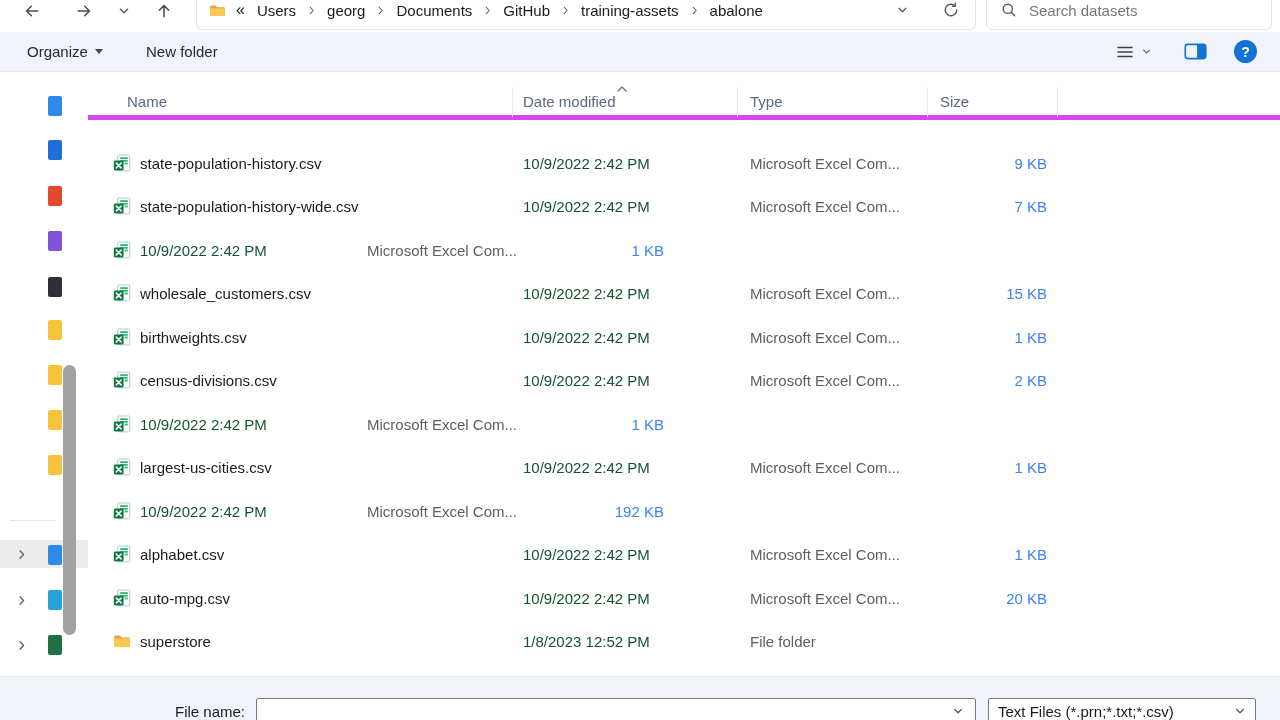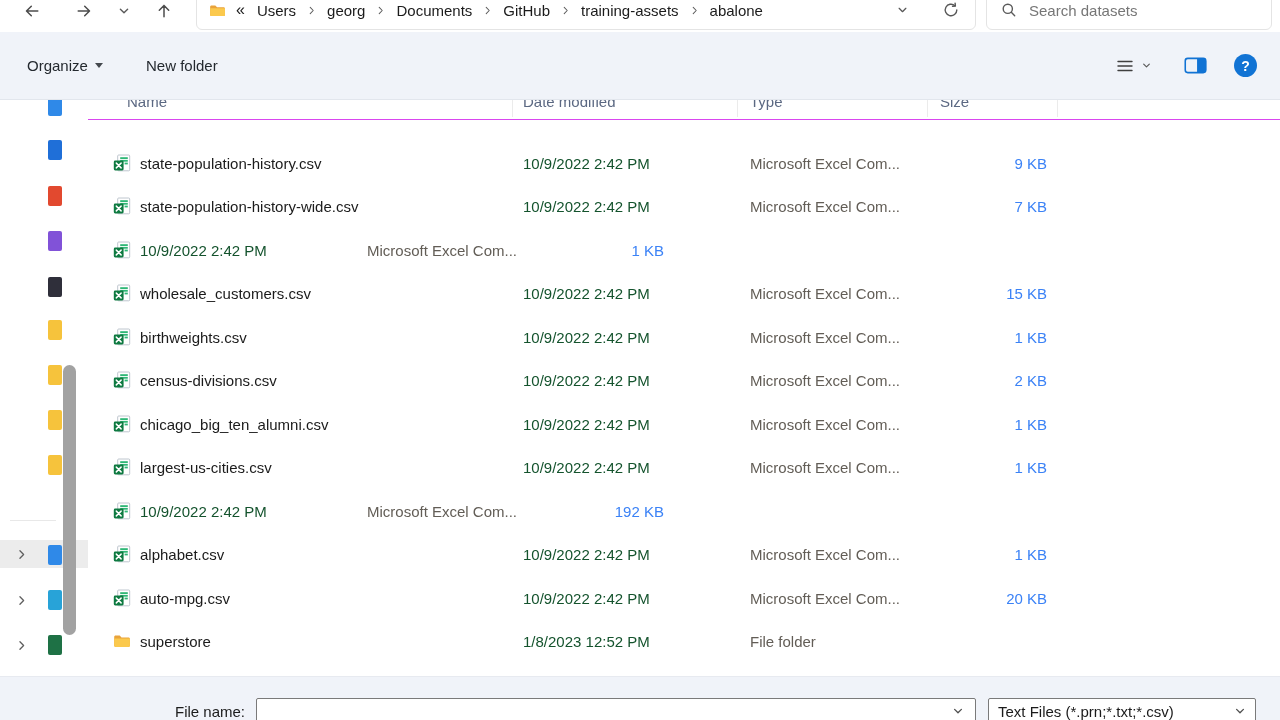--- a/index.html
+++ b/index.html
@@ -15,36 +15,36 @@
   .crumbs{display:flex;align-items:center;gap:11px;margin-left:12px;max-width:600px;overflow:hidden}
   .crumb{white-space:nowrap}
   .bc-sep{display:flex;align-items:center}
   .ab-dd{position:absolute;right:66px;top:50%;transform:translateY(-50%);display:flex}
   .ab-refresh{position:absolute;right:16px;top:50%;transform:translateY(-50%);display:flex}
   .search-box{position:absolute;left:986px;top:-10px;width:286px;height:40px;border:1px solid #e4e4e4;border-radius:6px;background:#fff;display:flex;align-items:center;padding-left:14px;gap:12px}
   .search-input{border:none;outline:none;font:inherit;color:#000000;background:transparent;width:210px}
   .search-input::placeholder{color:#767676}
 
   
-  .toolbar{position:absolute;left:0;top:32px;width:100%;height:68px;background:#f0f3f9;border-bottom:1px solid #e2e6ed;z-index:2}
+  .toolbar{position:absolute;left:0;top:32px;width:100%;height:40px;background:#f0f3f9;border-bottom:1px solid #e2e6ed;z-index:2}
   .tb-item{position:absolute;top:0;height:100%;display:flex;align-items:center;gap:7px;cursor:default;color:#24292f}
   .caret{width:0;height:0;border-left:4px solid transparent;border-right:4px solid transparent;border-top:5px solid #44484e}
   .help-circle{width:23px;height:23px;border-radius:50%;background:#1173d4;color:#fff;font-weight:700;font-size:14px;display:flex;align-items:center;justify-content:center}
 
   
   .main{position:absolute;left:0;top:84px;width:100%;height:592px;background:#fff;overflow:hidden}
   .sidebar{position:absolute;left:0;top:0;width:88px;height:100%}
   .side-frag{position:absolute;left:48px;width:14px;height:20px;border-radius:2px}
   .side-chev{position:absolute;left:15px;width:12px;height:12px;display:flex;align-items:center;justify-content:center;z-index:2}
   .side-highlight{position:absolute;left:0;top:456px;width:88px;height:28px;background:#ececec}
   .side-scroll{position:absolute;left:63px;top:281px;width:13px;height:270px;background:#a2a2a2;border-radius:7px;z-index:3}
   .side-sep{position:absolute;left:10px;top:436px;width:46px;height:1px;background:#e8e8e8}
 
   .list{position:absolute;left:88px;top:0;right:0;height:100%}
-  .lheader{position:absolute;top:0;left:0;right:0;height:36px;border-bottom:1px solid #d946ef;color:#5b6882}
+  .lheader{position:absolute;top:0;left:0;right:0;height:36px;border-bottom:5px solid #d946ef;color:#5b6882}
   .hcell{position:absolute;top:0;line-height:36px;white-space:nowrap;cursor:default}
   .h-name{left:39px}.h-date{left:435px}.h-type{left:662px}.h-size{left:852px}
   .hsep{position:absolute;top:3px;width:1px;height:30px;background:#ebebeb}
   .hs1{left:424px}.hs2{left:649px}.hs3{left:839px}.hs4{left:969px}
   .sort{position:absolute;left:528px;top:1px;display:flex}
   .rows{position:absolute;top:44px;left:0;right:0}
   .row{display:flex;align-items:flex-end;height:43.5px;padding-left:25px}
   .c-icon{width:18px;height:18px;margin-right:9px;flex:none;display:flex}
   .c-name{width:383px;flex:none;white-space:nowrap;overflow:hidden}
   .c-date{width:227px;flex:none;color:#14532d;white-space:nowrap}
@@ -328,21 +328,20 @@
     <span class="c-icon">
             <svg width="18" height="18" viewBox="0 0 18 18">
               <rect x="4.7" y="1" width="12" height="15.8" rx="1" fill="#ffffff" stroke="#b7bfc8" stroke-width="0.9"></rect>
               <rect x="7.2" y="3.2" width="7.6" height="1.8" fill="#2fb776"></rect>
               <rect x="7.2" y="5.9" width="7.6" height="1.8" fill="#2fb776"></rect>
               <rect x="11.6" y="8.6" width="3.2" height="1.8" fill="#2fb776"></rect>
               <rect x="0.8" y="6.6" width="9.8" height="9.8" rx="1.4" fill="#0e7a41"></rect>
               <path d="M3.3 9.1L8.1 13.9M8.1 9.1L3.3 13.9" stroke="#ffffff" stroke-width="1.5" stroke-linecap="round"></path>
             </svg>
           </span>
-    <span class="c-name">chicago_big_ten_alumni.csv</span>
     <span class="c-date">10/9/2022 2:42 PM</span>
     <span class="c-type">Microsoft Excel Com...</span>
     <span class="c-size">1 KB</span>
   </div>
         <div class="row">
     <span class="c-icon">
             <svg width="18" height="18" viewBox="0 0 18 18">
               <rect x="4.7" y="1" width="12" height="15.8" rx="1" fill="#ffffff" stroke="#b7bfc8" stroke-width="0.9"></rect>
               <rect x="7.2" y="3.2" width="7.6" height="1.8" fill="#2fb776"></rect>
               <rect x="7.2" y="5.9" width="7.6" height="1.8" fill="#2fb776"></rect>

